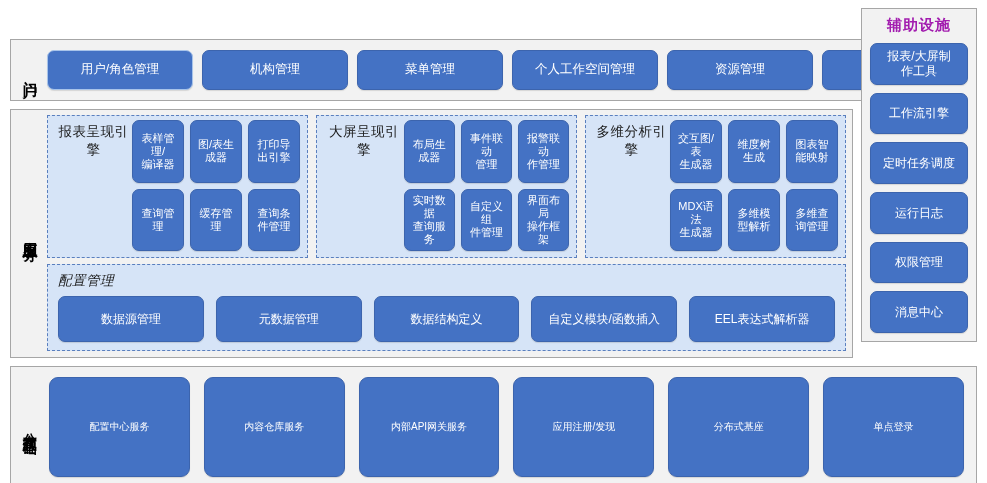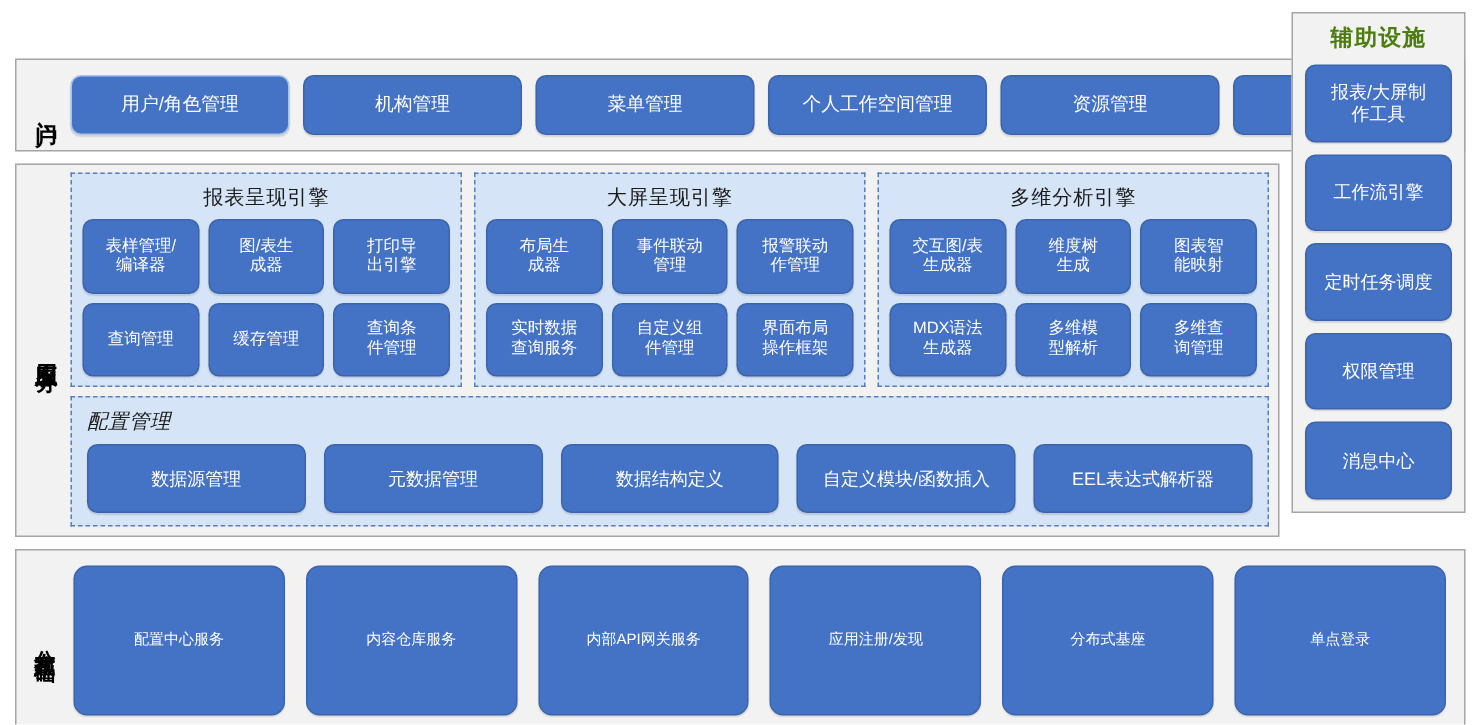--- a/index.html
+++ b/index.html
@@ -99,21 +99,21 @@
     display:flex;
     flex-direction:column;
     align-items:center;
     padding:7px 8px 8px 8px;
   }
   #aux-title{
     font-weight:bold;
     font-size:15px;
     letter-spacing:1px;
     margin-bottom:8px;
-    color:#4d7c0f;
+    color:#a21caf;
   }
   #aux-list{
     display:flex;
     flex-direction:column;
     gap:8px;
     width:100%;
     flex:1 1 auto;
   }
   #aux-list .btn{flex:1 1 0;min-height:30px;font-size:12px;}
 
@@ -137,21 +137,21 @@
     gap:8px;
     flex:0 0 143px;
     min-width:0;
   }
   .engine{
     flex:1 1 0;
     background:#d6e4f7;
     border:1px dashed #5a7fbe;
     box-sizing:border-box;
     display:flex;
-    flex-direction:column;
+    flex-direction:row;
     padding:4px 7px 6px 7px;
     min-width:0;
   }
   .engine-title{
     text-align:center;
     font-size:13.5px;
     font-weight:500;
     color:#1a1a1a;
     padding:3px 0 5px 0;
     letter-spacing:.5px;
@@ -234,20 +234,21 @@
     </div>
   </div>
 
   <div class="panel" id="aux-panel">
     <div id="aux-title">辅助设施</div>
     <div id="aux-list">
       <div class="btn">报表/大屏制
 作工具</div>
       <div class="btn">工作流引擎</div>
       <div class="btn">定时任务调度</div>
+      <div class="btn">运行日志</div>
       <div class="btn">权限管理</div>
       <div class="btn">消息中心</div>
     </div>
   </div>
 
   <div class="panel" id="app-panel">
     <div class="vlabel">应用服务</div>
     <div id="app-body">
 
       <div class="engines-row">

